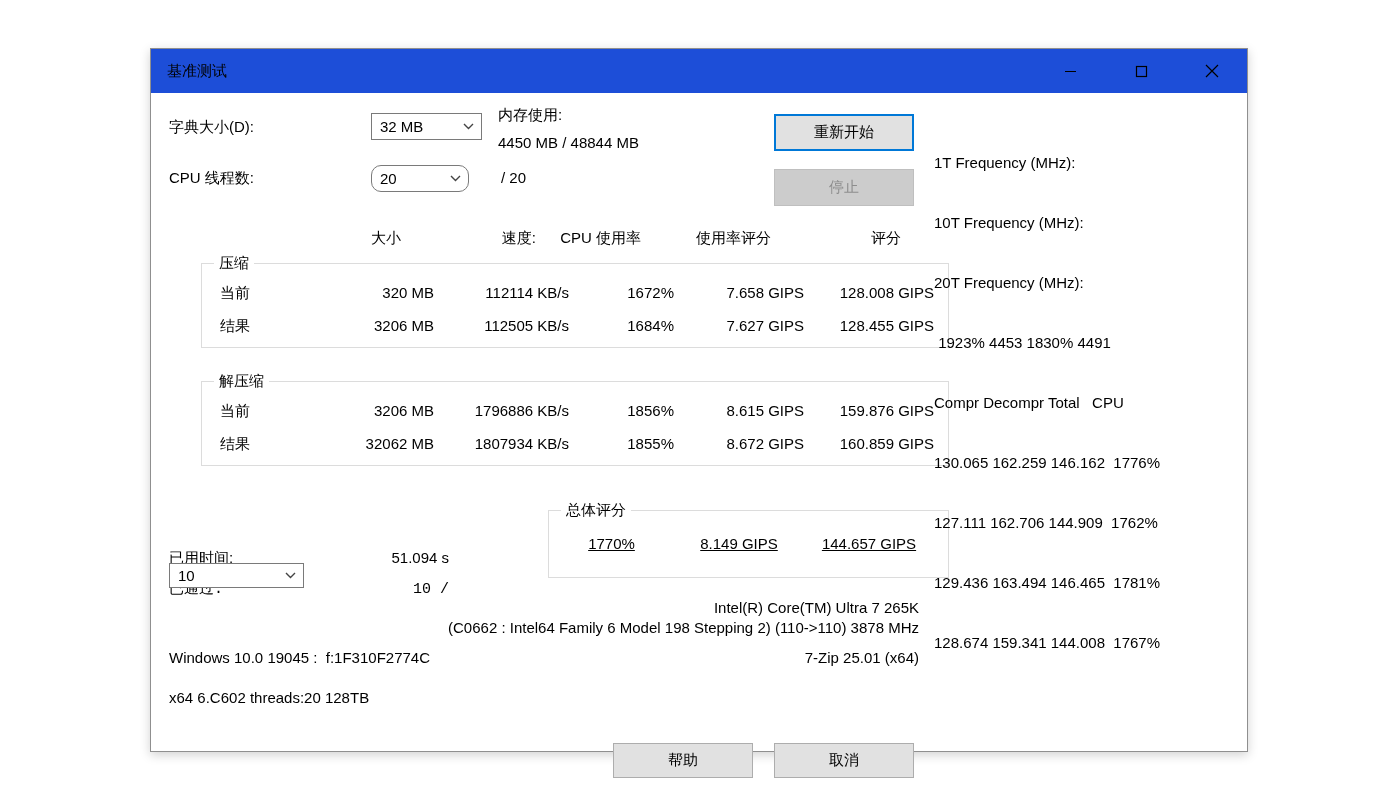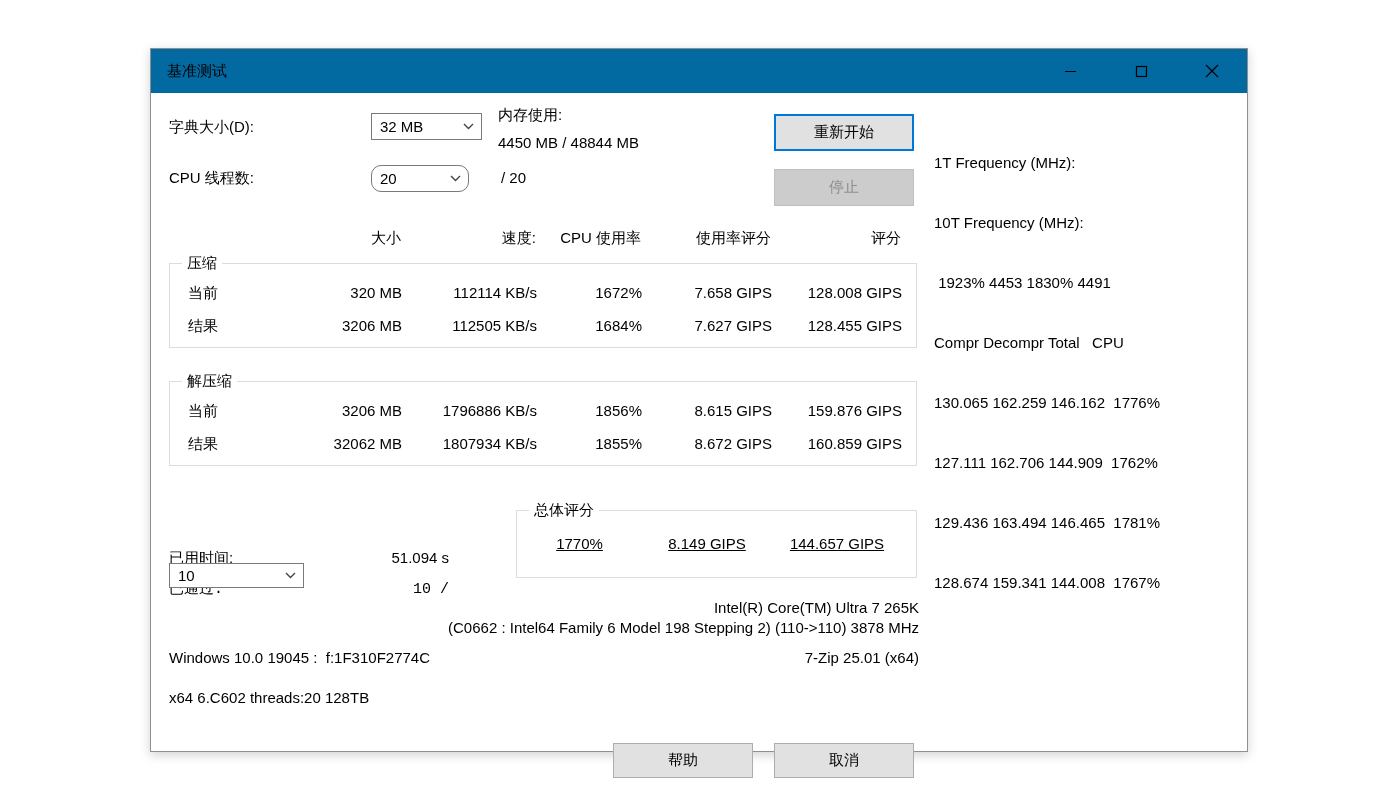--- a/index.html
+++ b/index.html
@@ -1,35 +1,35 @@
 <!DOCTYPE html>
 <html><head>
 <meta charset="utf-8">
 <style>
   * { margin:0; padding:0; box-sizing:border-box; }
   html,body { width:1400px; height:800px; background:#ffffff; overflow:hidden;
     font-family:"Liberation Sans","DejaVu Sans",sans-serif; font-size:15px; color:#000; }
   .dialog { position:absolute; left:150px; top:48px; width:1098px; height:704px;
     background:#fff; border:1px solid #8f8f8f; box-shadow:0 3px 10px rgba(0,0,0,0.18); }
-  .titlebar { position:absolute; left:0; top:0; width:100%; height:44px; background:#0369a1; }
+  .titlebar { position:absolute; left:0; top:0; width:100%; height:44px; background:#1d4ed8; }
   .title { position:absolute; left:16px; top:0; line-height:44px; }
   .win-controls { position:absolute; right:0; top:0; width:212px; height:44px; display:flex; }
   .win-btn { flex:1; display:flex; align-items:center; justify-content:center; }
   .content { position:absolute; left:0; top:44px; width:1098px; height:660px; }
   .lbl { position:absolute; height:20px; line-height:20px; white-space:nowrap; }
   .combo { position:absolute; background:#fff; border:1px solid #7a7a7a;
     display:flex; align-items:center; justify-content:space-between; padding:0 7px 0 8px; }
   .btn { position:absolute; background:#e1e1e1; border:1px solid #adadad;
     display:flex; align-items:center; justify-content:center; }
   .btn.default { border:2px solid #0078d7; }
   .btn.disabled { background:#cccccc; border:1px solid #bfbfbf; color:#8d8d8d; }
   .theader { position:absolute; left:18px; top:135px; display:grid;
     grid-template-columns:112px 120px 135px 105px 130px 130px; height:20px; line-height:20px; }
   .theader span { text-align:right; }
-  .groupbox { position:absolute; border:1px solid #dcdcdc; }
+  .groupbox { position:absolute; border:1px solid #dcdcdc;margin-left:32px; }
   .legend { position:absolute; top:-11px; left:12px; background:#fff; padding:0 5px; line-height:20px; }
   .grows { padding-top:12px; }
   .trow { display:grid; grid-template-columns:112px 120px 135px 105px 130px 130px;
     height:33px; line-height:33px; }
   .trow .c0 { padding-left:18px; text-align:left; }
   .trow .num { text-align:right; }
   .statrow { position:absolute; left:18px; width:280px; height:20px; line-height:20px;
     display:flex; justify-content:space-between;margin-top:47px; }
   .totalrow { display:grid; grid-template-columns:125px 130px 130px; margin-top:16px;
     height:33px; line-height:33px; }
@@ -184,20 +184,21 @@
     <div class="btn" style="left:462px; top:650px; width:140px; height:35px;">
       <span>帮助</span>
     </div>
     <div class="btn" style="left:623px; top:650px; width:140px; height:35px;">
       <span>取消</span>
     </div>
 
     <div class="log">
       <div>1T Frequency (MHz):</div>
       <div>10T Frequency (MHz):</div>
+      <div>20T Frequency (MHz):</div>
       <div> 1923% 4453 1830% 4491</div>
       <div>Compr Decompr Total   CPU</div>
       <div>130.065 162.259 146.162  1776%</div>
       <div>127.111 162.706 144.909  1762%</div>
       <div>129.436 163.494 146.465  1781%</div>
       <div>128.674 159.341 144.008  1767%</div>
       
       
       
       

